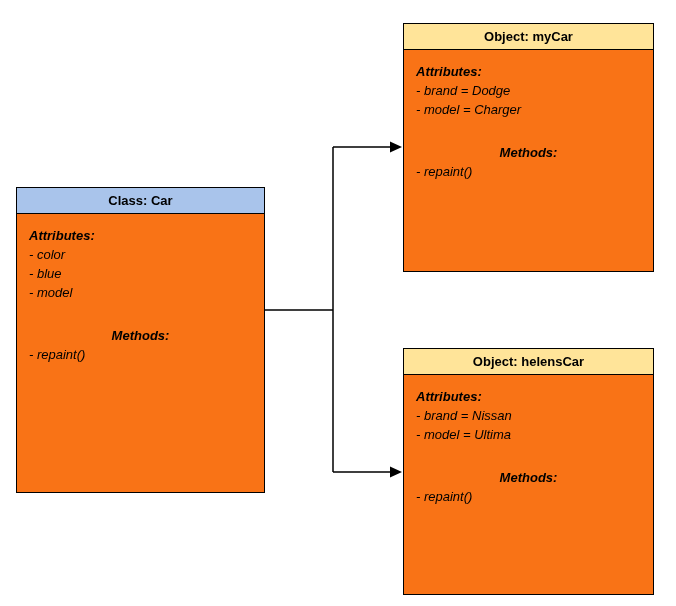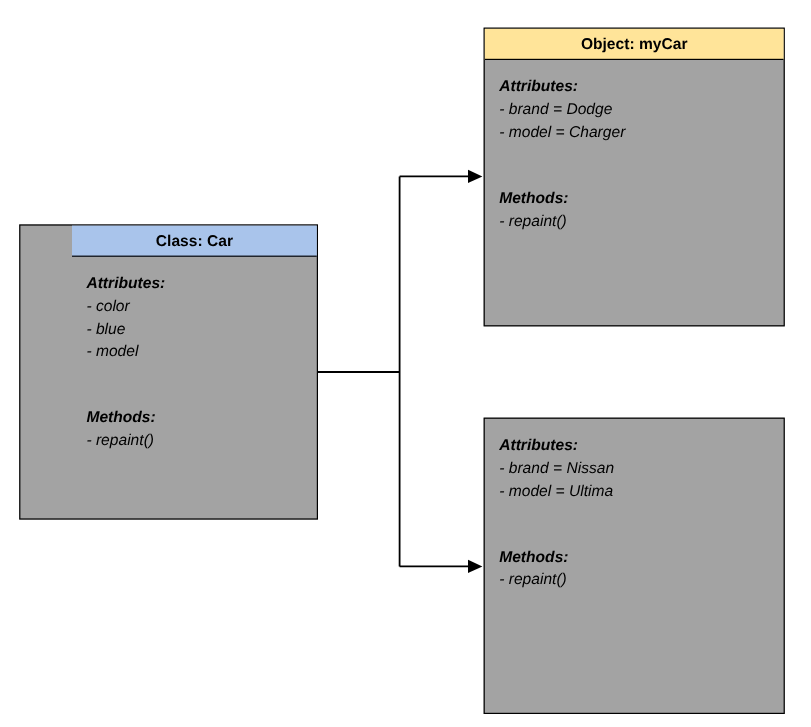--- a/index.html
+++ b/index.html
@@ -18,21 +18,21 @@
   .connector-layer {
     position: absolute;
     left: 0;
     top: 0;
     width: 676px;
     height: 606px;
     pointer-events: none;
   }
   .node {
     position: absolute;
-    background: #a3a3a3;
+    background: #f97316;
     border: 1.5px solid #000000;
     box-sizing: border-box;
     color: #000000;
   }
   .node-header {
     height: 26px;
     line-height: 26px;
     text-align: center;
     font-weight: bold;
     font-size: 13px;
@@ -42,23 +42,24 @@
   .node-body {
     padding: 12px 12px 0 12px;
     font-size: 13px;
     line-height: 19px;
     font-style: italic;
   }
   .section-label {
     font-weight: bold;
   }
   .methods-label {
-    margin-top: 36px;
+    margin-top: 24px;
+    text-align: center;
   }
-  .class-box  { left: 16px;  top: 187px; width: 249px; height: 246px; padding-left: 43px; }
+  .class-box  { left: 16px;  top: 187px; width: 249px; height: 306px; }
   .mycar-box  { left: 403px; top: 23px;  width: 251px; height: 249px; }
   .helens-box { left: 403px; top: 348px; width: 251px; height: 247px; }
 </style>
 </head>
 <body>
 
 <div class="canvas">
 
   <svg class="connector-layer" width="676" height="606" viewBox="0 0 676 606" xmlns="http://www.w3.org/2000/svg">
     <path d="M265,310 H333 M333,147 V472 M333,147 H392 M333,472 H392" fill="none" stroke="#000000" stroke-width="1.5"></path>
@@ -87,20 +88,23 @@
     <div class="node-body">
       <div class="section-label">Attributes:</div>
       <div>- brand = Dodge</div>
       <div>- model = Charger</div>
       <div class="section-label methods-label">Methods:</div>
       <div>- repaint()</div>
     </div>
   </div>
 
   <div class="node helens-box">
+    <div class="node-header" style="background-color: rgb(255, 228, 153);">
+      <span>Object: helensCar</span>
+    </div>
     <div class="node-body">
       <div class="section-label">Attributes:</div>
       <div>- brand = Nissan</div>
       <div>- model = Ultima</div>
       <div class="section-label methods-label">Methods:</div>
       <div>- repaint()</div>
     </div>
   </div>
 
 </div>

